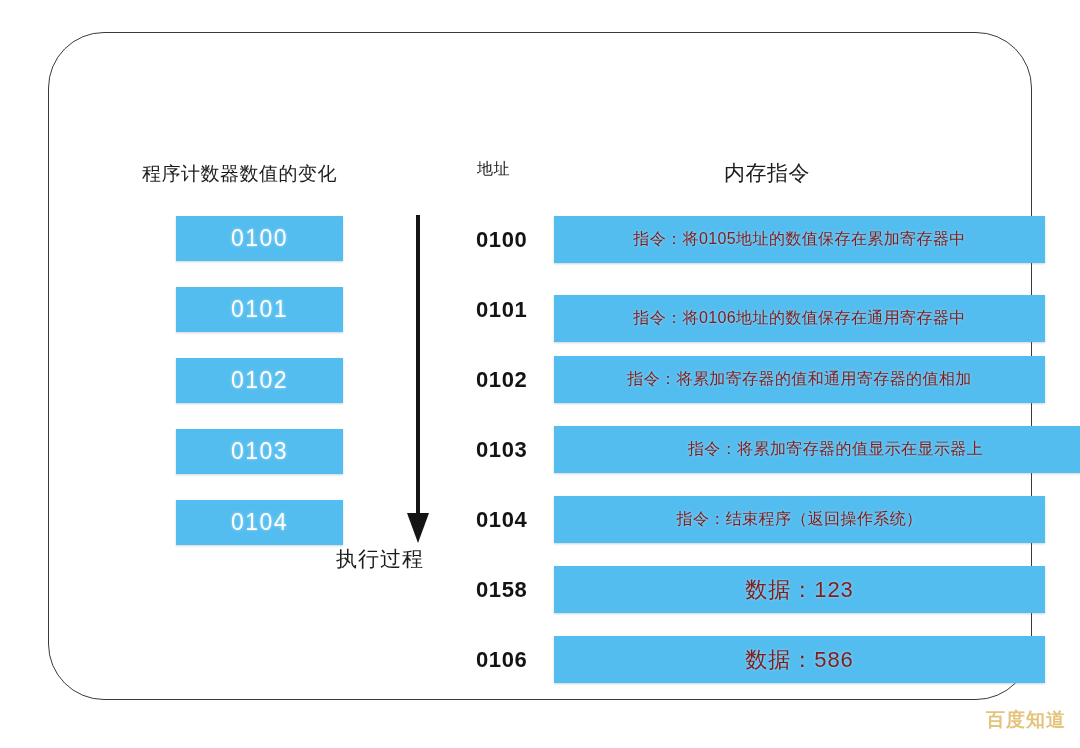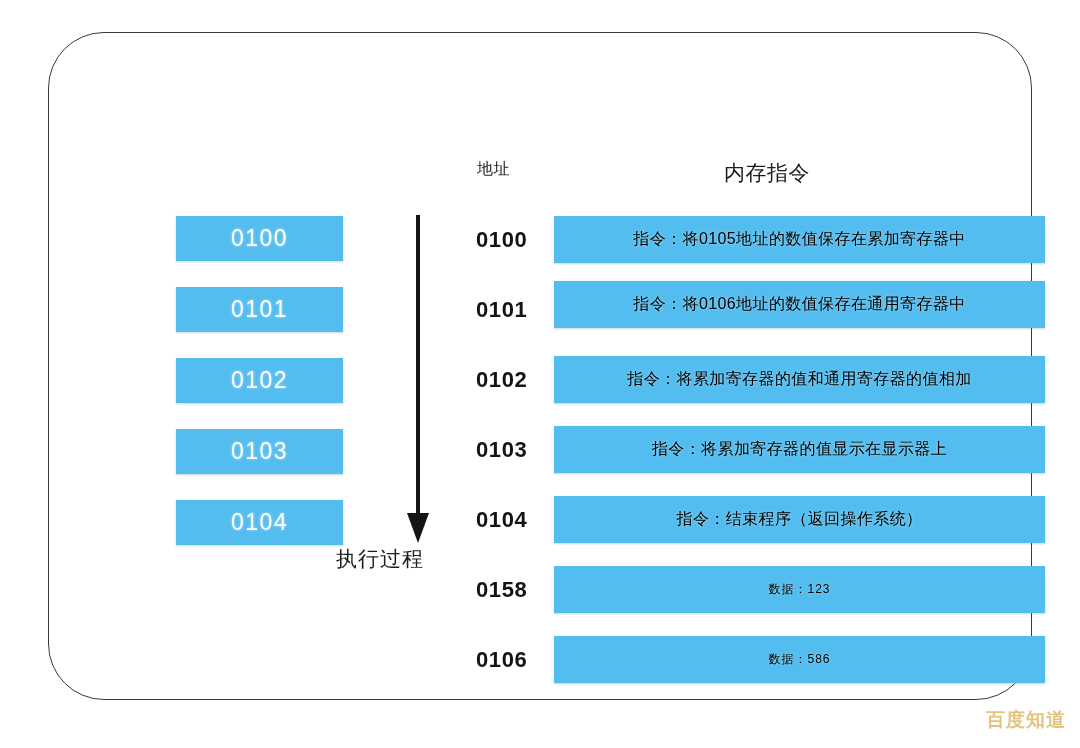--- a/index.html
+++ b/index.html
@@ -109,48 +109,49 @@
     left: 505px;
     width: 491px;
     height: 47px;
     background: #54bdef;
     display: flex;
     align-items: center;
     justify-content: center;
     box-shadow: 0 1px 2px rgba(80,120,150,0.30);
   }
   .mem-instruction-text {
-    color: #000000;
+    color: #7f1d1d;
     font-size: 16px;
     letter-spacing: 0.4px;
     white-space: nowrap;
     text-shadow: 0 0 3px rgba(255,255,255,0.45);
   }
   .mem-instruction-text.data-text {
-    font-size: 12px;
+    font-size: 22px;
     letter-spacing: 1px;
   }
 
   
   #watermark {
     position: absolute;
     right: 14px;
     bottom: 15px;
     font-size: 19px;
     font-weight: bold;
     color: #e4c37d;
     letter-spacing: 1px;
     text-shadow: 0 1px 1px rgba(255,255,255,0.9);
   }
 </style>
 </head>
 <body>
 
 <div id="diagram-card">
 
+  <div class="col-header" id="header-pc">程序计数器数值的变化</div>
   <div class="col-header" id="header-address">地址</div>
   <div class="col-header" id="header-memory">内存指令</div>
 
   <div id="pc-column">
       <div class="pc-box">
         <span class="pc-box-label">0100</span>
       </div>
       <div class="pc-box">
         <span class="pc-box-label">0101</span>
       </div>
@@ -172,29 +173,29 @@
     </svg>
   </div>
   <div id="flow-arrow-label">执行过程</div>
 
   <div id="memory-table">
       <div class="mem-address" style="top: 183px;">0100</div>
       <div class="mem-instruction" style="top: 183px;">
         <span class="mem-instruction-text">指令：将0105地址的数值保存在累加寄存器中</span>
       </div>
       <div class="mem-address" style="top: 253px;">0101</div>
-      <div class="mem-instruction" style="top: 248px;">
+      <div class="mem-instruction" style="top: 262px;">
         <span class="mem-instruction-text">指令：将0106地址的数值保存在通用寄存器中</span>
       </div>
       <div class="mem-address" style="top: 323px;">0102</div>
       <div class="mem-instruction" style="top: 323px;">
         <span class="mem-instruction-text">指令：将累加寄存器的值和通用寄存器的值相加</span>
       </div>
       <div class="mem-address" style="top: 393px;">0103</div>
-      <div class="mem-instruction" style="top: 393px;">
+      <div class="mem-instruction" style="top: 393px; padding-left: 36px;">
         <span class="mem-instruction-text">指令：将累加寄存器的值显示在显示器上</span>
       </div>
       <div class="mem-address" style="top: 463px;">0104</div>
       <div class="mem-instruction" style="top: 463px;">
         <span class="mem-instruction-text">指令：结束程序（返回操作系统）</span>
       </div>
       <div class="mem-address" style="top: 533px;">0158</div>
       <div class="mem-instruction" style="top: 533px;">
         <span class="mem-instruction-text data-text">数据：123</span>
       </div>

